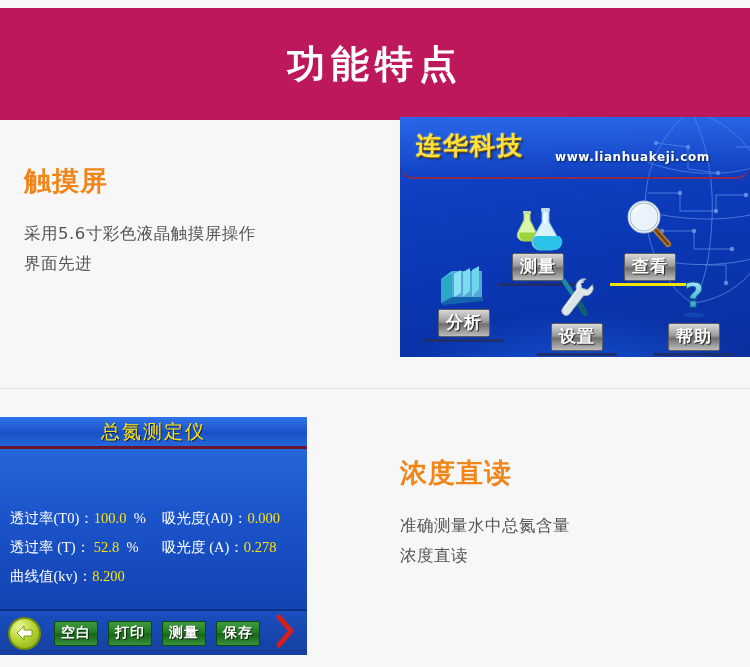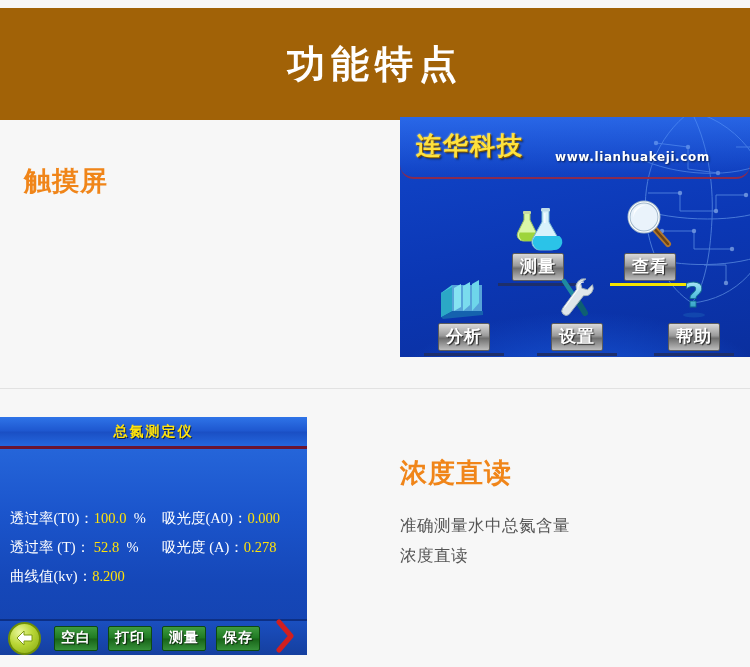--- a/index.html
+++ b/index.html
@@ -7,21 +7,21 @@
     width: 750px; height: 667px;
     background: #f7f7f7;
     font-family: "Liberation Sans", "DejaVu Sans", sans-serif;
     overflow: hidden;
   }
   #page { position: relative; width: 750px; height: 667px; background: #f7f7f7; }
 
   
   .banner {
     position: absolute; left: 0; top: 8px; width: 750px; height: 112px;
-    background: #a16207;
+    background: #be185d;
     display: flex; align-items: center; justify-content: center;
   }
   .banner-title {
     color: #ffffff;
     font-size: 38px;
     font-weight: bold;
     letter-spacing: 6px;
     font-family: "DejaVu Sans", "Liberation Sans", sans-serif;
   }
 
@@ -100,21 +100,21 @@
     background: linear-gradient(180deg, #2a6de0 0%, #1b55cc 40%, #1547b8 70%, #1442ae 100%);
     overflow: hidden;
   }
   .lcd-titlebar {
     position: relative; height: 32px; width: 100%;
     background: linear-gradient(180deg, #2f74e8 0%, #1e57cf 48%, #1a4fc4 52%, #2466dd 100%);
     border-bottom: 3px solid #6b1430;
     display: flex; align-items: center; justify-content: center;
   }
   .lcd-title {
-    font-size: 14px; font-weight: bold; color: #ffe20a; letter-spacing: 2px;
+    font-size: 19px; font-weight: normal; color: #ffe20a; letter-spacing: 2px;
     text-shadow: 1px 1px 0 rgba(0,0,0,.6);
     font-family: "DejaVu Sans", "Liberation Sans", sans-serif;
   }
   .lcd-main {
     position: absolute; left: 0; top: 35px; width: 100%; height: 48px;
     display: flex; align-items: center; justify-content: center;
     font-family: "Liberation Serif", "DejaVu Serif", serif;
   }
   .lcd-main .lbl { color: #ffffff; font-size: 27px; }
   .lcd-main .val { color: #ffe20a; font-size: 31px; margin: 0 4px 0 7px; letter-spacing: 1px; }
@@ -124,21 +124,21 @@
     position: absolute; left: 10px; top: 92px; width: 290px;
     font-family: "Liberation Serif", "DejaVu Serif", serif;
   }
   .lcd-row { display: flex; align-items: baseline; height: 29px; font-size: 14.5px; }
   .lcd-row .k { color: #ffffff; white-space: pre; }
   .lcd-row .v { color: #ffe20a; white-space: pre; font-family: Liberation Serif, serif; }
   .cell-a { width: 152px; display: flex; align-items: center; }
   .cell-b { display: flex; align-items: baseline; text-align: right; }
 
   .lcd-toolbar {
-    position: absolute; left: 0; bottom: 0; width: 100%; height: 36px;
+    position: absolute; left: 0; bottom: 0; width: 100%; height: 46px;
     background: linear-gradient(180deg,#1a4fc0 0%, #153f9f 100%);
     border-top: 2px solid #0d2f84;
     display: flex; align-items: center; padding: 4px 8px;
   }
   .back-circle {
     width: 33px; height: 33px; border-radius: 50%; flex: 0 0 auto;
     background: radial-gradient(circle at 34% 28%, #e9f79a 0%, #b9d636 45%, #84a810 100%);
     border: 2px solid #6f8f06;
     display: flex; align-items: center; justify-content: center;
     margin-right: 8px;
@@ -163,20 +163,24 @@
 <body>
 
 <div id="page">
 
   <div class="banner">
     <div class="banner-title">功能特点</div>
   </div>
 
   <div class="sec1-text">
     <div class="feat-head">触摸屏</div>
+    <div class="feat-desc">
+      <div>采用5.6寸彩色液晶触摸屏操作</div>
+      <div>界面先进</div>
+    </div>
   </div>
 
   <div class="device-screen">
 
     <svg class="globe" viewBox="0 0 190 200">
       <g stroke="#8fc4ff" stroke-width="1" fill="none" opacity="0.85">
         <path d="M95 4 C150 18 178 70 176 112 C174 156 140 192 96 196"></path>
         <path d="M95 4 C60 30 46 72 50 112 C54 152 74 182 96 196"></path>
         <path d="M95 4 C110 32 118 72 116 112 C114 152 108 180 96 196"></path>
         <path d="M40 50 C80 70 140 72 172 54"></path>
@@ -233,21 +237,21 @@
           <line x1="31" y1="30" x2="46" y2="47" stroke="#6d4312" stroke-width="2.4" stroke-linecap="round"></line>
           <circle cx="22" cy="20" r="15" fill="#eaf3fb" stroke="#9fb6c9" stroke-width="3"></circle>
           <circle cx="22" cy="20" r="15" fill="none" stroke="#ffffff" stroke-width="1.2"></circle>
           <path d="M12 14 a13 13 0 0 1 12 -6 a16 16 0 0 0 -13 13 z" fill="#ffffff" opacity=".85"></path>
         </svg>
       </div>
       <div class="menu-label">查看</div>
       <div class="menu-underline active"></div>
     </div>
 
-    <div class="menu-item" style="left:22px; top:158px; width:84px;">
+    <div class="menu-item" style="left:22px; top:144px; width:84px;">
       <div class="menu-icon">
         <svg width="58" height="46" viewBox="0 0 58 46">
           <polygon points="6,42 6,18 17,10 17,36" fill="#49c8e0"></polygon>
           <polygon points="17,10 17,36 47,36 47,10" fill="#7fe0ef" opacity=".65"></polygon>
           <g fill="#2ba8c6">
             <polygon points="6,42 17,36 17,12 6,18"></polygon>
           </g>
           <g>
             <polygon points="19,36 19,13 26,9 26,32" fill="#86e3f2"></polygon>
             <polygon points="19,36 26,32 26,32 19,36" fill="#39b6d4"></polygon>

